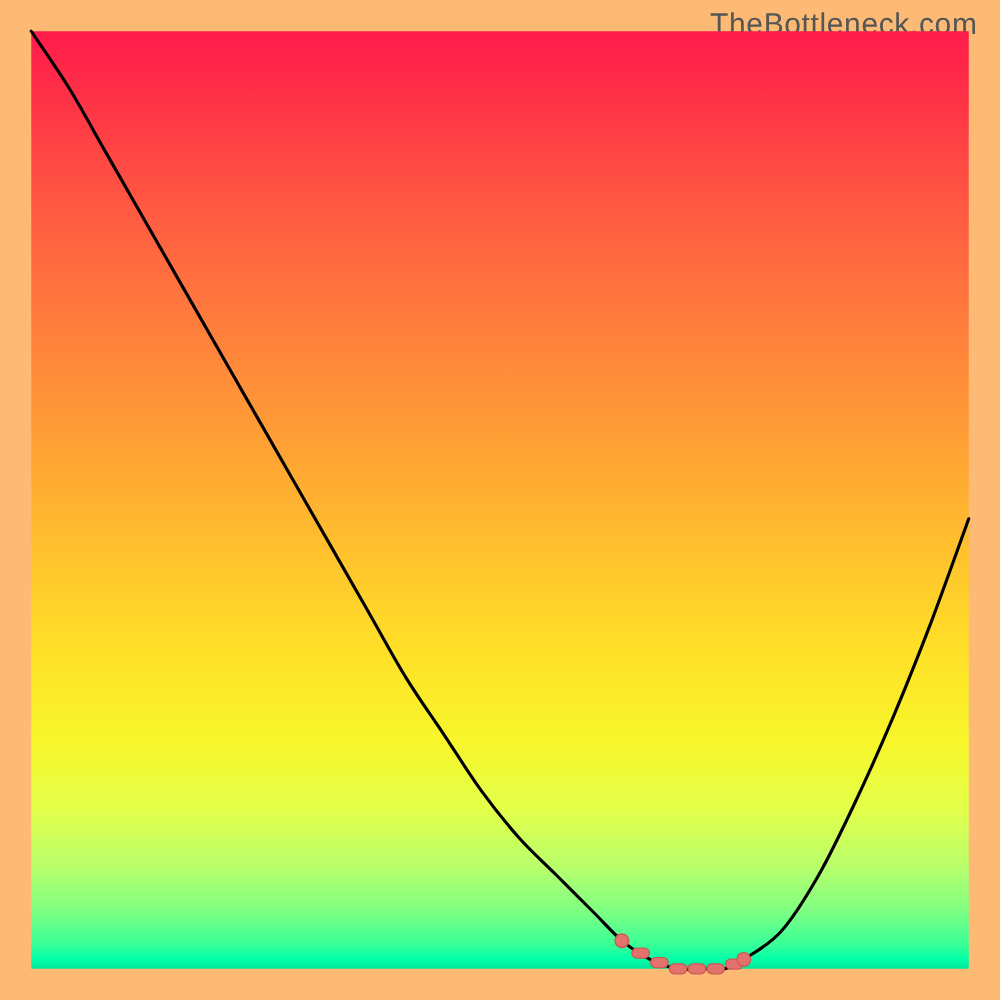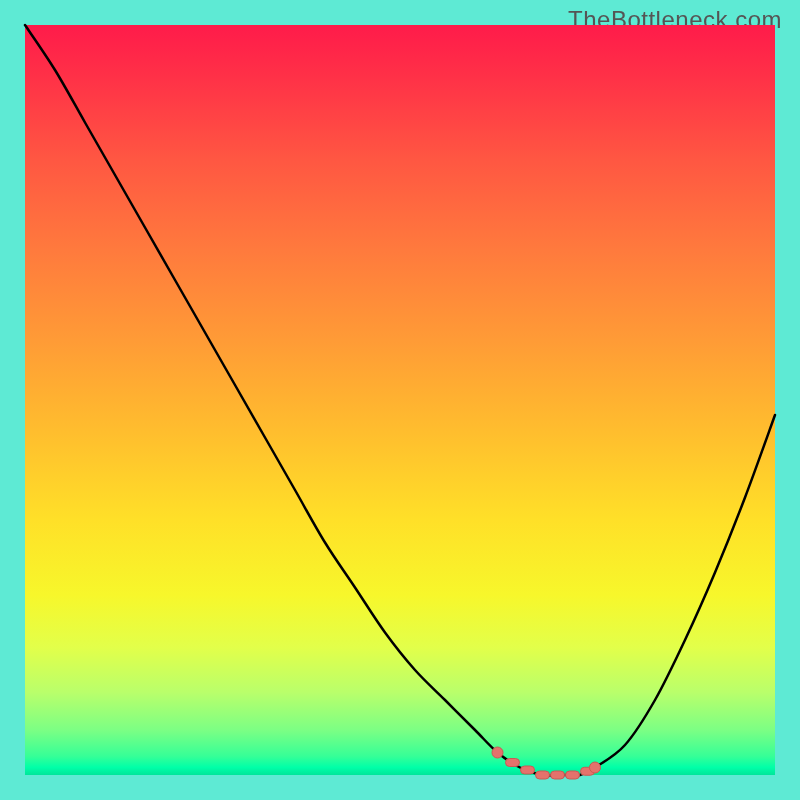--- a/index.html
+++ b/index.html
@@ -7,21 +7,21 @@
     padding: 0;
     width: 800px;
     height: 800px;
     background: #000;
     overflow: hidden;
   }
   .container {
     position: relative;
     width: 800px;
     height: 800px;
-    background: #5eead4;
+    background: #fdba74;
   }
   .watermark {
     position: absolute;
     top: 6px;
     right: 18px;
     color: #555;
     font-family: Arial, Helvetica, sans-serif;
     font-size: 24px;
     font-weight: 400;
     letter-spacing: 0.5px;

